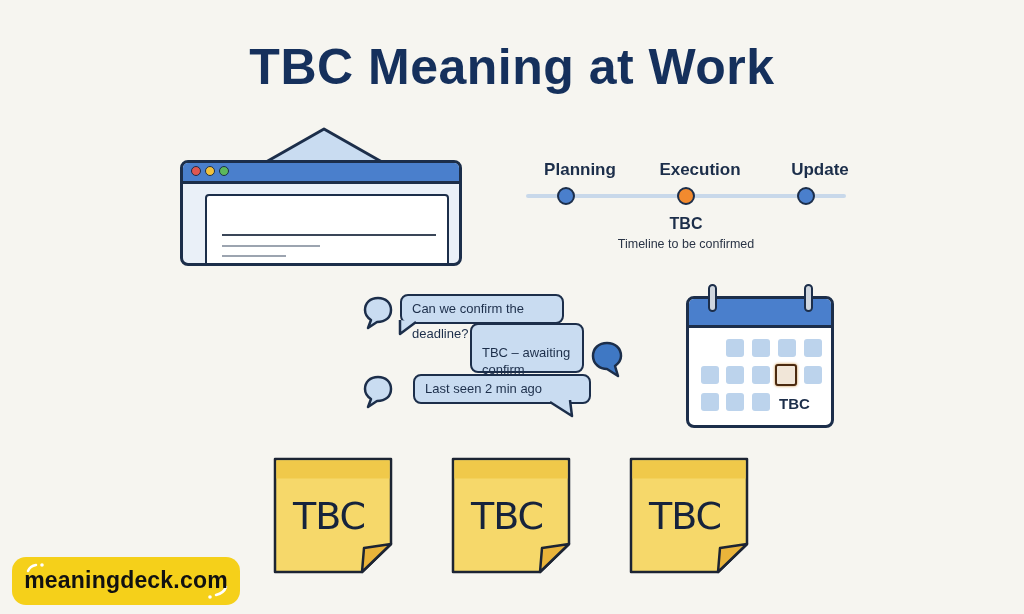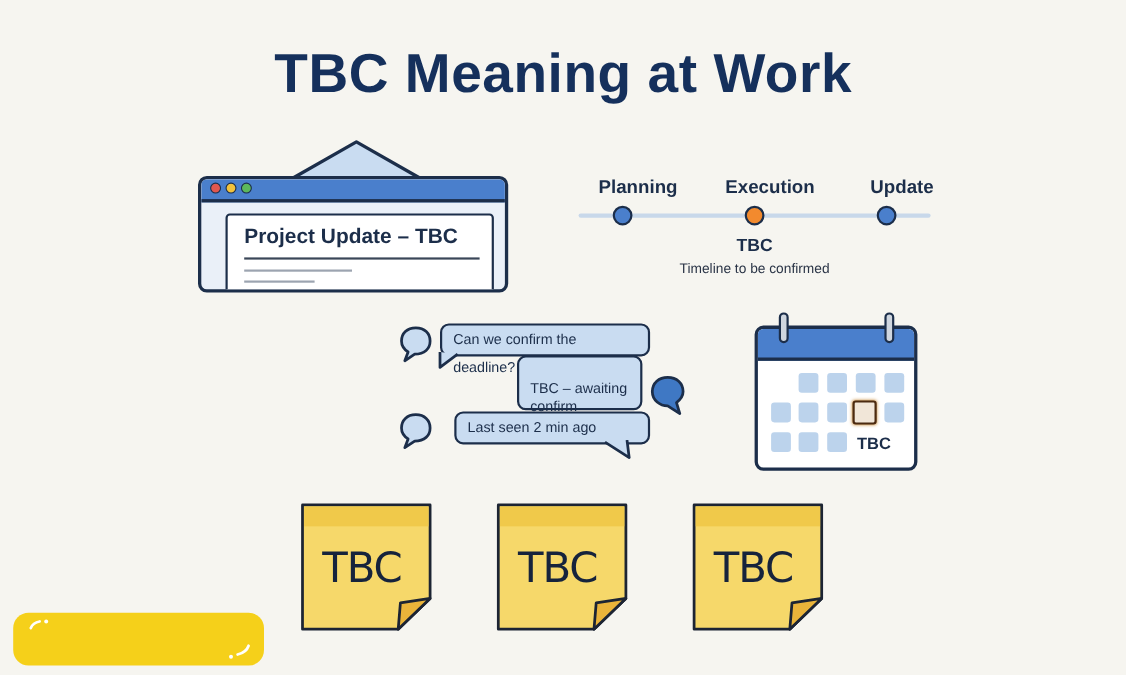--- a/index.html
+++ b/index.html
@@ -70,41 +70,40 @@
 <svg class="win-roof" width="124" height="38" viewBox="0 0 124 38">
   <polygon points="4,36 62,3 120,36" fill="#c9dcf1" stroke="#1c2e4a" stroke-width="3" stroke-linejoin="round"></polygon>
 </svg>
 <div class="win">
   <div class="win-bar">
     <span class="dot" style="left:8px;background:#e0574f"></span>
     <span class="dot" style="left:22px;background:#f2c23c"></span>
     <span class="dot" style="left:36px;background:#5cb85c"></span>
   </div>
   <div class="win-doc">
-    <div class="win-doc-title">Project Update – TBC</div>
     <div class="line" style="left:15px;top:38px;width:214px"></div>
     <div class="line light" style="left:15px;top:49px;width:98px"></div>
     <div class="line light" style="left:15px;top:59px;width:64px"></div>
   </div>
 </div>
 
 <div class="tl-track"></div>
 <div class="tl-label" style="left:566px">Planning</div>
 <div class="tl-label" style="left:686px">Execution</div>
 <div class="tl-label" style="left:806px">Update</div>
 <div class="tl-dot" style="left:566px;background:#4a7fcc"></div>
 <div class="tl-dot" style="left:686px;background:#f28a2e"></div>
 <div class="tl-dot" style="left:806px;background:#4a7fcc"></div>
 <div class="tl-tbc">TBC</div>
 <div class="tl-sub">Timeline to be confirmed</div>
 
 <svg class="chat-ic" style="left:362px;top:295px" width="32" height="36" viewBox="0 0 32 36">
   <path d="M16 3 C8 3 3 8 3 15 C3 20 6 23 9 25 L6 33 L15 27 C24 27 29 22 29 15 C29 8 24 3 16 3 Z" fill="#c9dcf1" stroke="#1c2e4a" stroke-width="2.5" stroke-linejoin="round"></path>
 </svg>
-<div class="bubble" style="left:400px;top:294px;width:191px;height:30px;line-height:25px">Can we confirm the deadline?</div>
+<div class="bubble" style="left:400px;top:294px;width:164px;height:30px;line-height:25px">Can we confirm the deadline?</div>
 <svg class="chat-ic" style="left:396px;top:320px" width="30" height="16" viewBox="0 0 30 16">
   <path d="M4 0 L4 14 L20 2" fill="#c9dcf1" stroke="#1c2e4a" stroke-width="2.5" stroke-linejoin="round"></path>
 </svg>
 
 <div class="bubble" style="left:470px;top:323px;width:114px;height:50px;padding-top:19px;line-height:17px;text-align:left">
   <div>TBC – awaiting</div>
   <div>confirm feedback</div>
 </div>
 <svg class="chat-ic" style="left:590px;top:340px" width="34" height="38" viewBox="0 0 34 38">
   <path d="M17 3 C9 3 3 8 3 16 C3 24 10 29 17 29 L28 36 L25 26 C29 23 31 20 31 16 C31 8 25 3 17 3 Z" fill="#3f78c4" stroke="#1c2e4a" stroke-width="2.5" stroke-linejoin="round"></path>
@@ -165,13 +164,14 @@
   <div class="note-text">TBC</div>
 </div>
 
 <div class="badge">
   <svg style="position:absolute;left:0;top:0" width="228" height="48" viewBox="0 0 228 48">
     <path d="M16 14 Q18 9 24 8" fill="none" stroke="#fff" stroke-width="2.5" stroke-linecap="round"></path>
     <circle cx="30" cy="8" r="1.8" fill="#fff"></circle>
     <path d="M204 38 Q212 36 214 30" fill="none" stroke="#fff" stroke-width="2.5" stroke-linecap="round"></path>
     <circle cx="198" cy="40" r="1.8" fill="#fff"></circle>
   </svg>
+  <div class="badge-text">meaningdeck.com</div>
 </div>
 
 </body></html>

